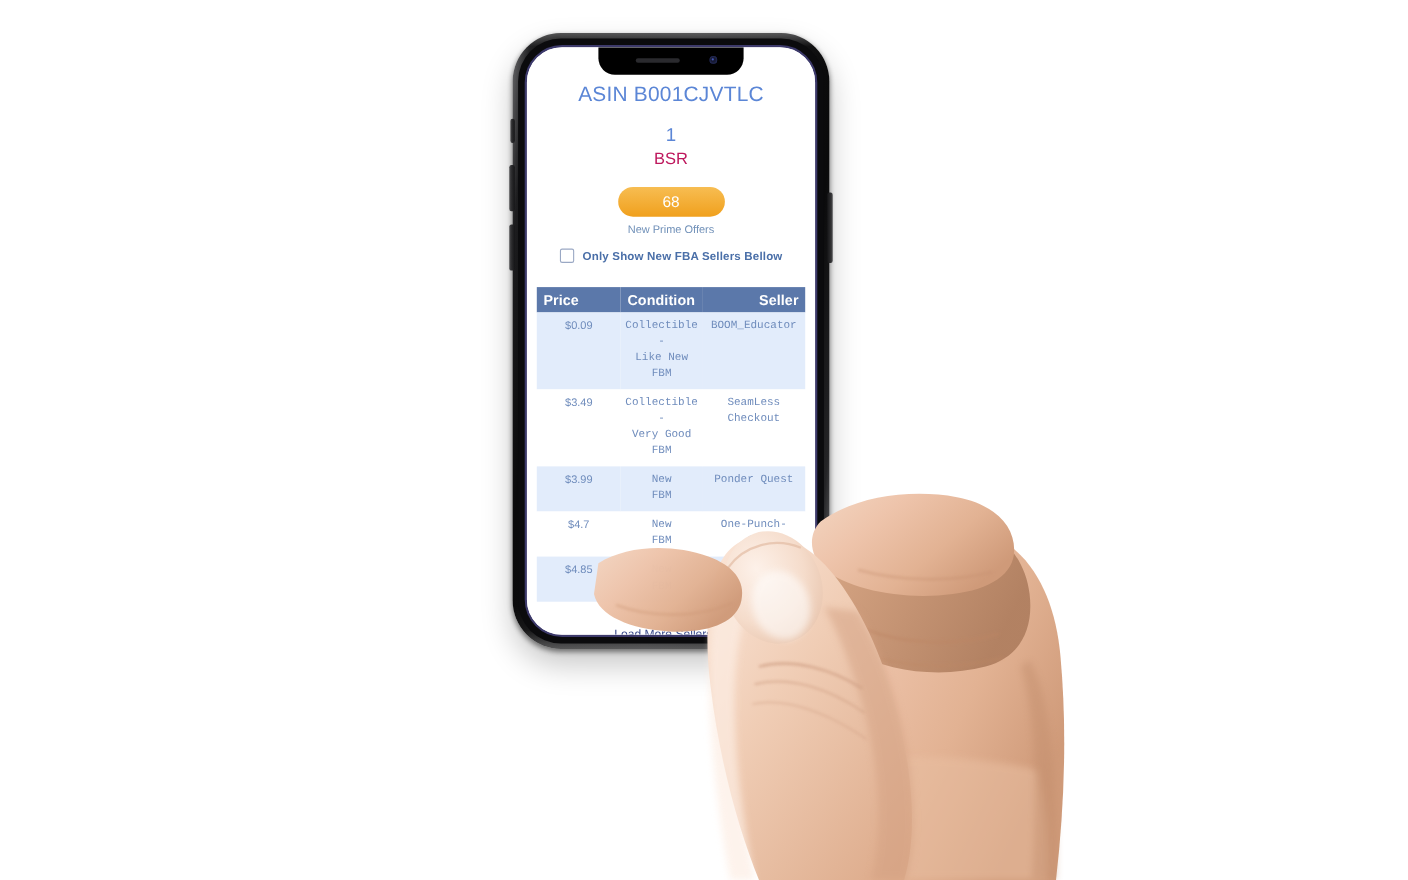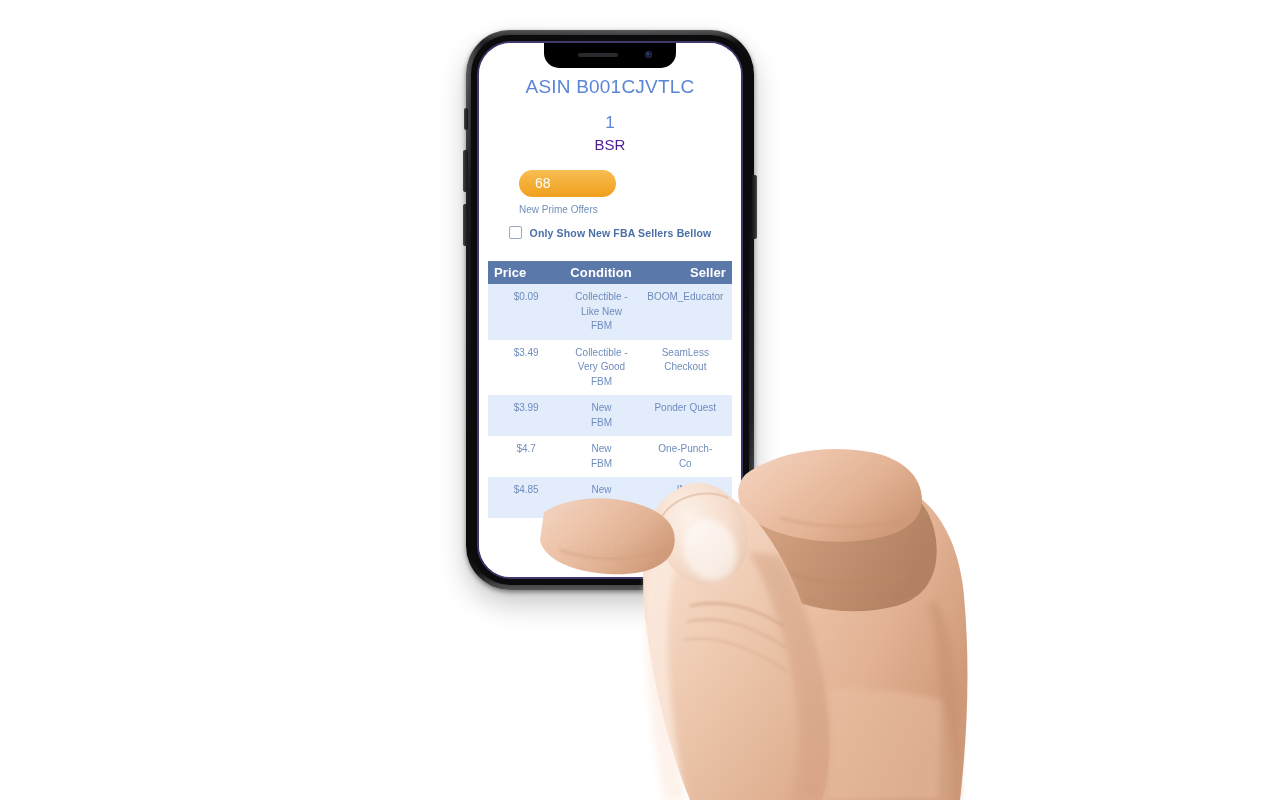--- a/index.html
+++ b/index.html
@@ -165,42 +165,41 @@
     flex: 1;
     text-align: center;
   }
   .stat-value {
     font-size: 17px;
     color: #5b86d6;
     line-height: 22px;
   }
   .stat-label {
     font-size: 15px;
-    color: #4c1d95;
+    color: #be185d;
     line-height: 22px;
   }
   .cat-pill {
     display: inline-block;
     border: 1px solid #7aa5e0;
     border-radius: 13px;
     padding: 4px 22px;
     font-size: 10px;
     color: #6f94cf;
     background: #ffffff;
     line-height: 13px;
   }
 
   .badges-row {
     display: flex;
     margin-top: 14px;
   }
   .badge-col {
     flex: 1;
-    text-align: left;
-    padding-left: 40px;
+    text-align: center;
   }
   .badge {
     display: inline-block;
     min-width: 65px;
     padding: 5px 16px;
     border-radius: 14px;
     color: #ffffff;
     font-size: 14px;
     line-height: 17px;
   }
@@ -268,21 +267,21 @@
     line-height: 14.5px;
   }
   .td-price  { text-align: center; }
   .td-cond   { text-align: center; }
   .td-seller { text-align: center; }
 
   .tbl tbody tr.alt td { background: #e2ecfb; }
   .tbl tbody tr td { background: #ffffff; }
   .tbl tbody tr.alt td { background: #e2ecfb; }
 
-  .sub-line { display: block; }
+  .sub-line { display: block; font-family: Liberation Mono, monospace; }
 
   .footer-area {
     margin-top: 8px;
     position: relative;
     text-align: center;
     height: 40px;
   }
   .pr-text {
     position: absolute;
     right: 32px;

